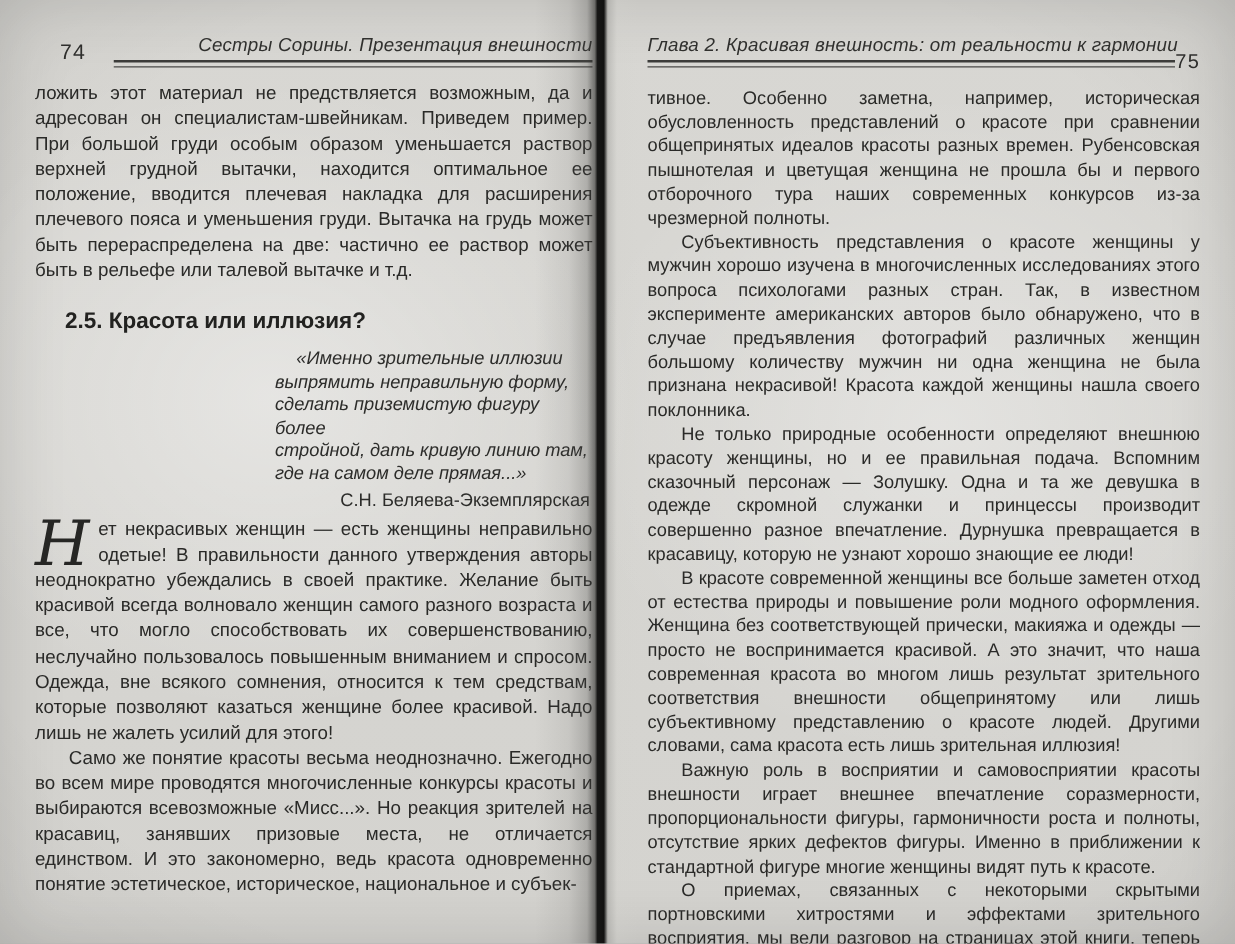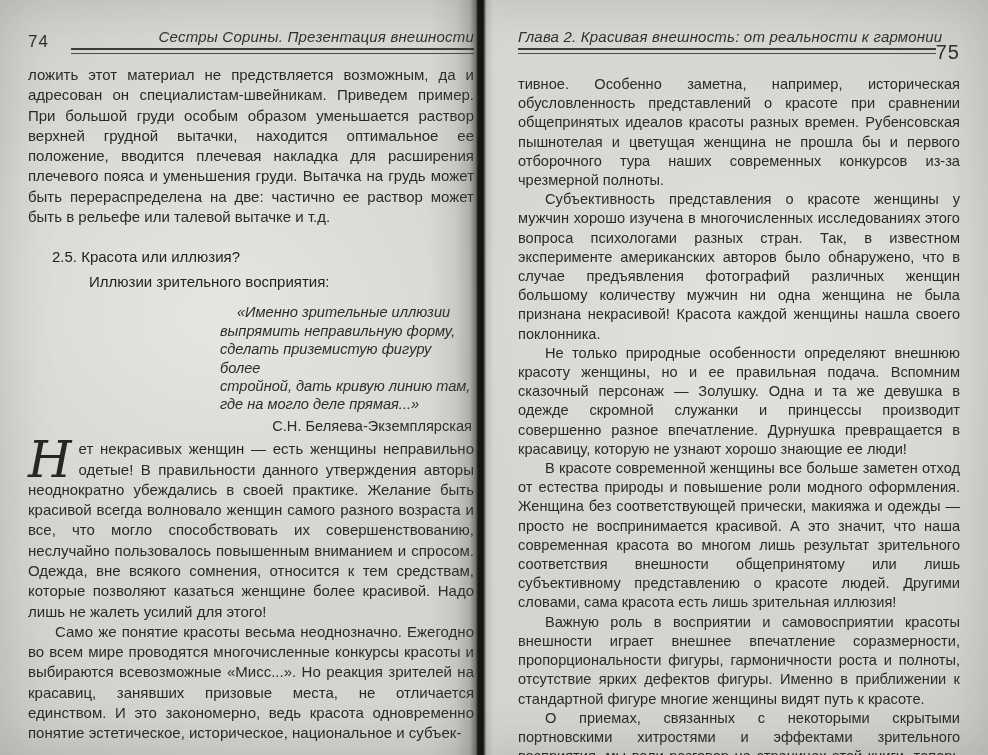--- a/index.html
+++ b/index.html
@@ -50,22 +50,22 @@
 
   
   .header-row { display: flex; }
   .header-row.left-h  { align-items: flex-end; }
   .header-row.right-h { align-items: flex-start; }
   .pagenum {
     font-size: 17px;
     letter-spacing: 1px;
     color: #2e2e2c;
   }
-  .left-h .pagenum  { margin-right: 22px; padding-bottom: 2px; }
-  .right-h .pagenum { margin-top: 13px; font-size: 20px; }
+  .left-h .pagenum  { margin-right: 22px; padding-bottom: 2px; margin-left: 20px; }
+  .right-h .pagenum { margin-top: 13px; font-size: 16px; }
   .rulebox { flex: 1; min-width: 0; }
   .running-head {
     display: block;
     font-style: italic;
     font-size: 15px;
     letter-spacing: 0.2px;
     color: #30302e;
     padding-bottom: 3px;
     white-space: nowrap;
   }
@@ -84,22 +84,22 @@
   }
   .page-left  .bodycol { font-size: 15px;   line-height: 20.3px; }
   .page-right .bodycol { font-size: 14.6px; line-height: 19.2px; }
   .bodycol p { margin: 0; }
   p.noindent { text-indent: 0; }
   p.indent   { text-indent: 27px; }
 
   
   .section-heading {
     margin: 17px 0 4px 24px;
-    font-weight: normal;
-    font-size: 15px;
+    font-weight: bold;
+    font-size: 18px;
     line-height: 25px;
     color: #222220;
     text-align: left;
   }
   .section-heading .hang { margin-left: 37px; }
 
   
   .epigraph {
     width: 252px;
     margin: 9px 2px 4px auto;
@@ -143,29 +143,28 @@
         <span class="running-head">Сестры Сорины. Презентация внешности</span>
         <span class="hrule" style="display:block;"></span>
       </span>
     </div>
 
     <div class="bodycol">
       <p class="noindent">ложить этот материал не предствляется возможным, да и адресован он специалистам-швейникам. Приведем пример. При большой груди особым образом уменьшается раствор верхней грудной вытачки, находится оптимальное ее положение, вводится плечевая накладка для расширения плечевого пояса и уменьшения груди. Вытачка на грудь может быть перераспределена на две: частично ее раствор может быть в рельефе или талевой вытачке и т.д.</p>
 
       <div class="section-heading">
         <div>2.5. Красота или иллюзия?</div>
-        <div class="hang">Иллюзии зрительного восприятия:</div>
       </div>
 
       <div class="epigraph">
         <div class="epi-line first">«Именно зрительные иллюзии</div>
         <div class="epi-line">выпрямить неправильную форму,</div>
         <div class="epi-line">сделать приземистую фигуру более</div>
         <div class="epi-line">стройной, дать кривую линию там,</div>
-        <div class="epi-line">где на могло деле прямая...»</div>
+        <div class="epi-line">где на самом деле прямая...»</div>
         <div class="attribution">С.Н. Беляева-Экземплярская</div>
       </div>
 
       <p class="noindent dropcap-para"><span class="dropcap">Н</span><span>ет некрасивых женщин — есть женщины неправильно одетые! В правильности данного утверждения авторы неоднократно убеждались в своей практике. Желание быть красивой всегда волновало женщин самого разного возраста и все, что могло способствовать их совершенствованию, неслучайно пользовалось повышенным вниманием и спросом. Одежда, вне всякого сомнения, относится к тем средствам, которые позволяют казаться женщине более красивой. Надо лишь не жалеть усилий для этого!</span></p>
 
       <p class="indent closing-para">Само же понятие красоты весьма неоднозначно. Ежегодно во всем мире проводятся многочисленные конкурсы красоты и выбираются всевозможные «Мисс...». Но реакция зрителей на красавиц, занявших призовые места, не отличается единством. И это закономерно, ведь красота одновременно понятие эстетическое, историческое, национальное и субъек-</p>
     </div>
   </div>
 
   <div class="page page-right">

